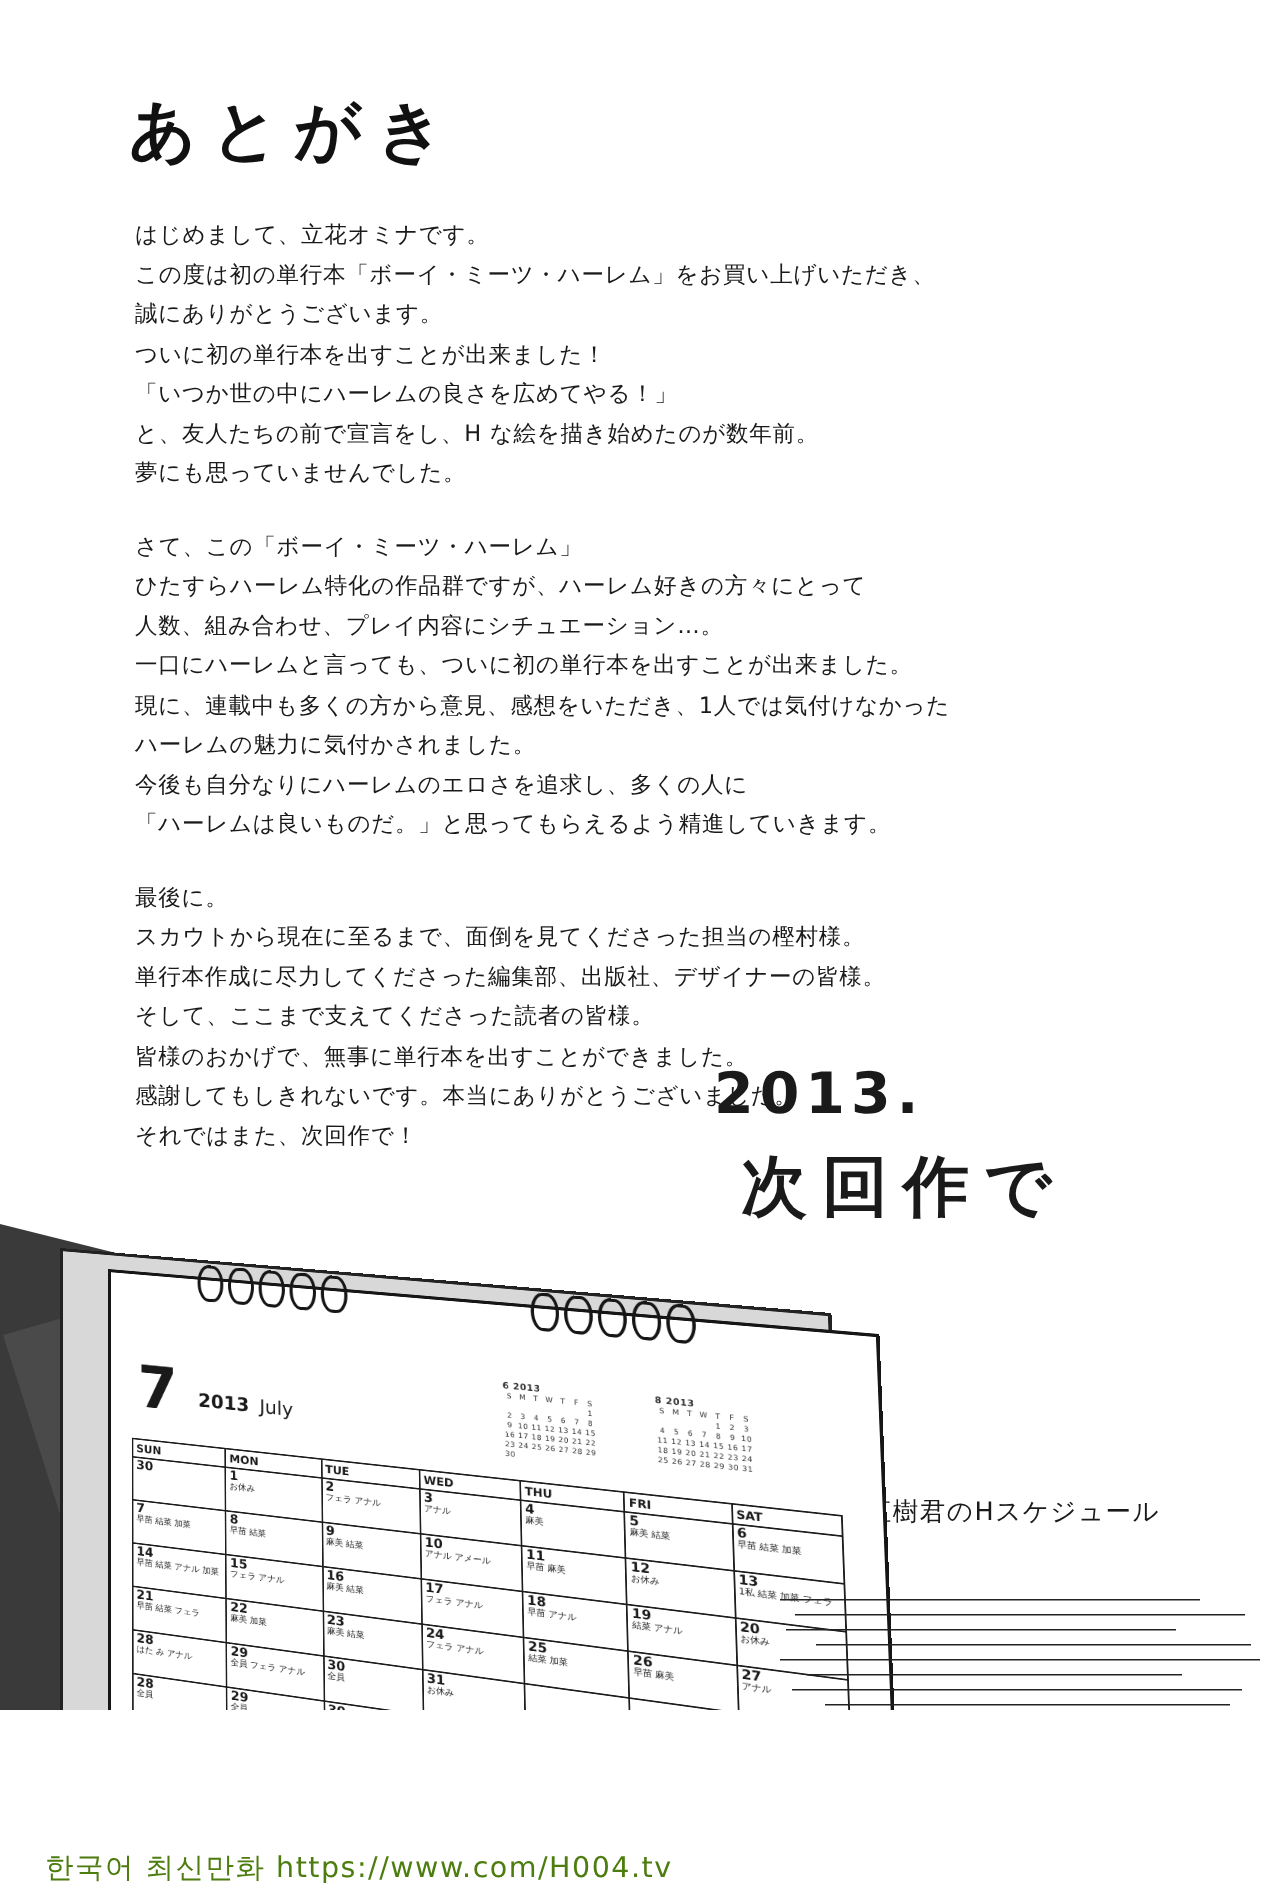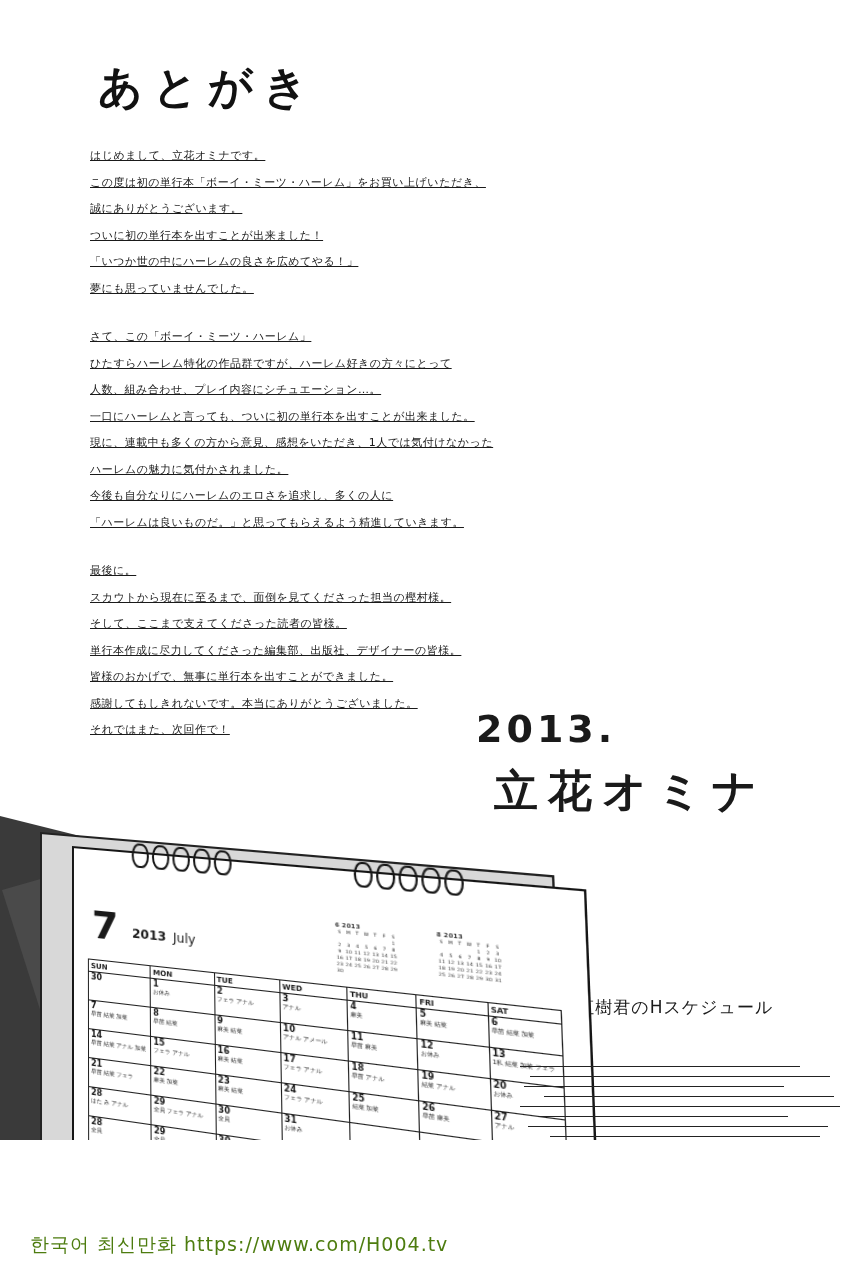--- a/index.html
+++ b/index.html
@@ -12,39 +12,38 @@
     width: 850px;
     height: 1268px;
     background: #ffffff;
     overflow: hidden;
     font-family: "DejaVu Sans", sans-serif;
     color: #1a1a1a;
   }
   
   .title {
     position: absolute;
-    left: 98px;
+    left: 86px;
     top: 58px;
     font-size: 44px;
     letter-spacing: 10px;
     font-weight: 700;
     color: #111;
     font-family: "DejaVu Sans", sans-serif;
   }
   
   .body-text {
     position: absolute;
     left: 90px;
     top: 143px;
     width: 680px;
-    font-size: 11px;
+    font-size: 15px;
     line-height: 26.5px;
     color: #1a1a1a;
     letter-spacing: 0.5px;
-    text-decoration: underline;
   }
   .para { margin: 0 0 22px 0; }
   .para:last-child { margin-bottom: 12px; }
   .line { white-space: nowrap; }
 
   
   .sig-year {
     position: absolute;
     left: 476px;
     top: 707px;
@@ -254,45 +253,46 @@
 
   <div class="title">あとがき</div>
 
   <div class="body-text">
     <div class="para">
       <div class="line">はじめまして、立花オミナです。</div>
       <div class="line">この度は初の単行本「ボーイ・ミーツ・ハーレム」をお買い上げいただき、</div>
       <div class="line">誠にありがとうございます。</div>
       <div class="line">ついに初の単行本を出すことが出来ました！</div>
       <div class="line">「いつか世の中にハーレムの良さを広めてやる！」</div>
+      <div class="line">と、友人たちの前で宣言をし、H な絵を描き始めたのが数年前。</div>
       <div class="line">夢にも思っていませんでした。</div>
     </div>
     <div class="para">
       <div class="line">さて、この「ボーイ・ミーツ・ハーレム」</div>
       <div class="line">ひたすらハーレム特化の作品群ですが、ハーレム好きの方々にとって</div>
       <div class="line">人数、組み合わせ、プレイ内容にシチュエーション…。</div>
       <div class="line">一口にハーレムと言っても、ついに初の単行本を出すことが出来ました。</div>
       <div class="line">現に、連載中も多くの方から意見、感想をいただき、1人では気付けなかった</div>
       <div class="line">ハーレムの魅力に気付かされました。</div>
       <div class="line">今後も自分なりにハーレムのエロさを追求し、多くの人に</div>
       <div class="line">「ハーレムは良いものだ。」と思ってもらえるよう精進していきます。</div>
     </div>
     <div class="para">
       <div class="line">最後に。</div>
       <div class="line">スカウトから現在に至るまで、面倒を見てくださった担当の樫村様。</div>
+      <div class="line">単行本作成に尽力してくださった編集部、出版社、デザイナーの皆様。</div>
       <div class="line">そして、ここまで支えてくださった読者の皆様。</div>
-      <div class="line">単行本作成に尽力してくださった編集部、出版社、デザイナーの皆様。</div>
       <div class="line">皆様のおかげで、無事に単行本を出すことができました。</div>
       <div class="line">感謝してもしきれないです。本当にありがとうございました。</div>
       <div class="line">それではまた、次回作で！</div>
     </div>
   </div>
 
   <div class="sig-year">2013.</div>
-  <div class="sig-name">立花オミナ</div>
+  <div class="sig-name">次回作で</div>
 
   <div class="caption">※直樹君のHスケジュール</div>
 
   <div class="illus">
 
     <div class="shadow-left"></div>
     <div class="shadow-plate"></div>
 
     <div class="cal-back"></div>
 

